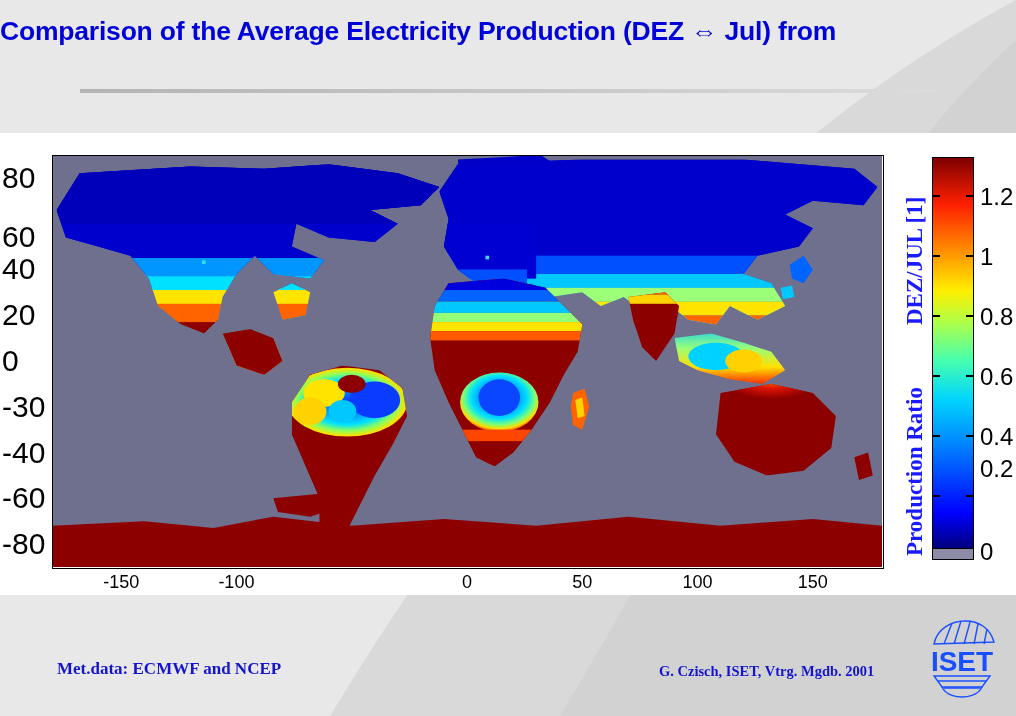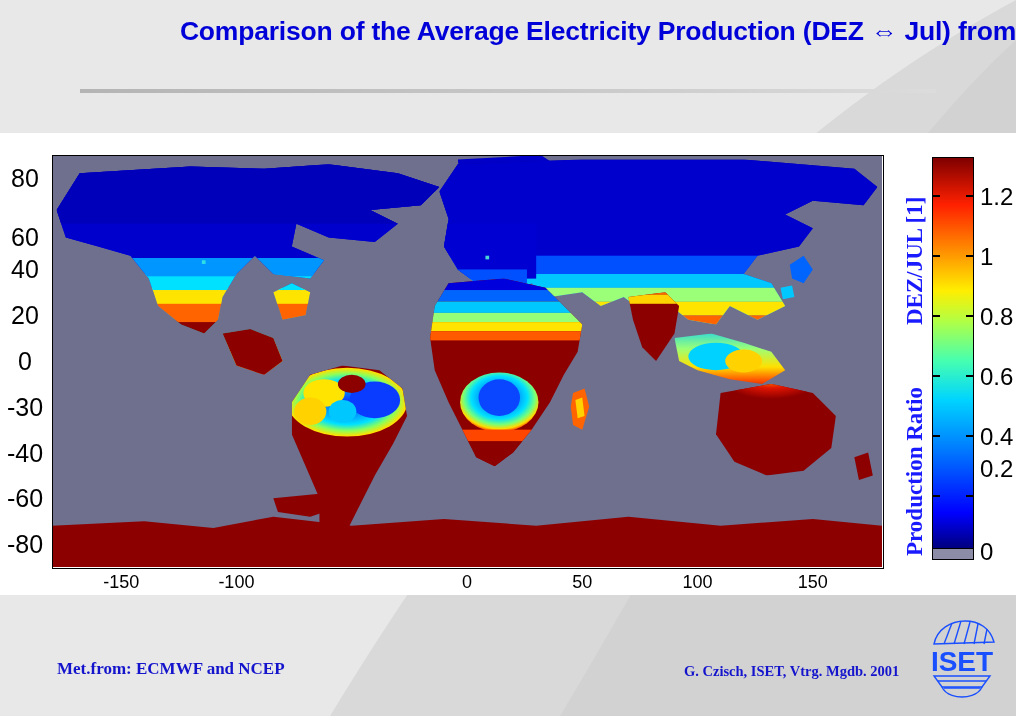--- a/index.html
+++ b/index.html
@@ -24,21 +24,21 @@
     left: 0; top: 0;
     width: 1016px; height: 716px;
     pointer-events: none;
   }
   
   .title-block {
     position: absolute;
     left: 0;
     top: 14px;
     width: 1016px;
-    text-align: right;
+    text-align: left;
     line-height: 1.30;
   }
   .title-line {
     font-family: "Liberation Sans", sans-serif;
     font-weight: bold;
     font-size: 26.5px;
     letter-spacing: -0.2px;
     white-space: nowrap;
   }
   .t-blue { color: #0000d8; }
@@ -80,23 +80,23 @@
     box-sizing: content-box;
     pointer-events: none;
   }
   .map-svg { display:block; width:830px; height:412px; }
 
   
   .ytick {
     position: absolute;
     right: 0;
     width: 46px;
-    text-align: center;
+    text-align: left;
     font-family: "Liberation Sans", sans-serif;
-    font-size: 25px;
+    font-size: 30px;
     color: #000000;
     transform: translateY(-50%);
   }
   .ylabels-wrap {
     position: absolute;
     left: 0px;
     top: 155px;
     width: 48px;
     height: 412px;
   }
@@ -170,21 +170,21 @@
   }
   
   .footer-left, .footer-right {
     position: absolute;
     font-family: "Liberation Serif", serif;
     font-weight: bold;
     color: #1414cd;
     white-space: nowrap;
   }
   .footer-left  { left: 57px;  top: 659px; font-size: 17px; }
-  .footer-right { left: 659px; top: 663px; font-size: 14.5px; margin-left: 25px; }
+  .footer-right { left: 659px; top: 663px; font-size: 14.5px; }
   
   .logo {
     position: absolute;
     left: 920px;
     top: 617px;
     width: 84px;
     height: 82px;
   }
 </style>
 </head>
@@ -443,21 +443,21 @@
   <div class="cbar-ticklabel" style="top:257px">1</div>
   <div class="cbar-ticklabel" style="top:317px">0.8</div>
   <div class="cbar-ticklabel" style="top:377px">0.6</div>
   <div class="cbar-ticklabel" style="top:437px">0.4</div>
   <div class="cbar-ticklabel" style="top:469px">0.2</div>
   <div class="cbar-ticklabel" style="top:552px">0</div>
 
   <div class="cbar-vtext" style="left:902px; top:325px;">DEZ/JUL  [1]</div>
   <div class="cbar-vtext" style="left:902px; top:556px;">Production Ratio</div>
 
-  <div class="footer-left">Met.from: ECMWF and NCEP</div>
+  <div class="footer-left">Met.data: ECMWF and NCEP</div>
   <div class="footer-right">G. Czisch, ISET, Vtrg. Mgdb. 2001</div>
 
   <svg class="logo" viewBox="0 0 84 82">
 
     <g fill="none" stroke="#1a4fff" stroke-width="1.4">
       <path d="M14,27 C17,12 31,4 45,4 C59,4 70,11 74,25 Z"></path>
       <path d="M24,27 L32,6"></path>
       <path d="M34,27 L41,4"></path>
       <path d="M44,27 L50,5"></path>
       <path d="M54,27 L58,7"></path>

